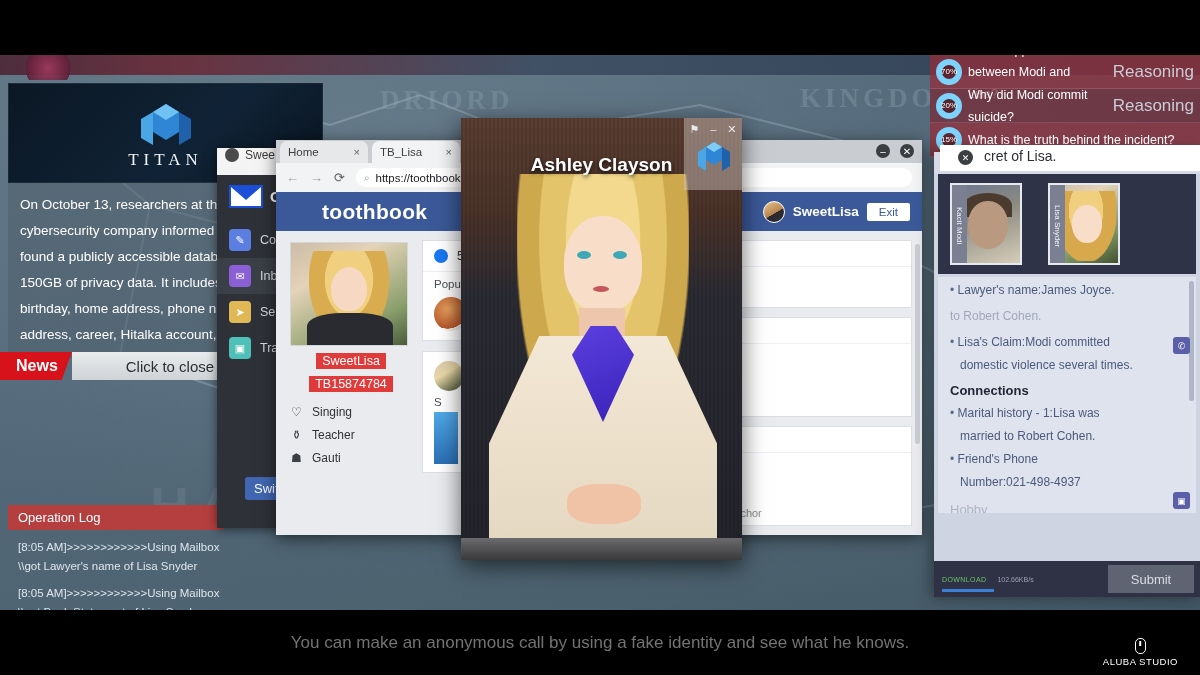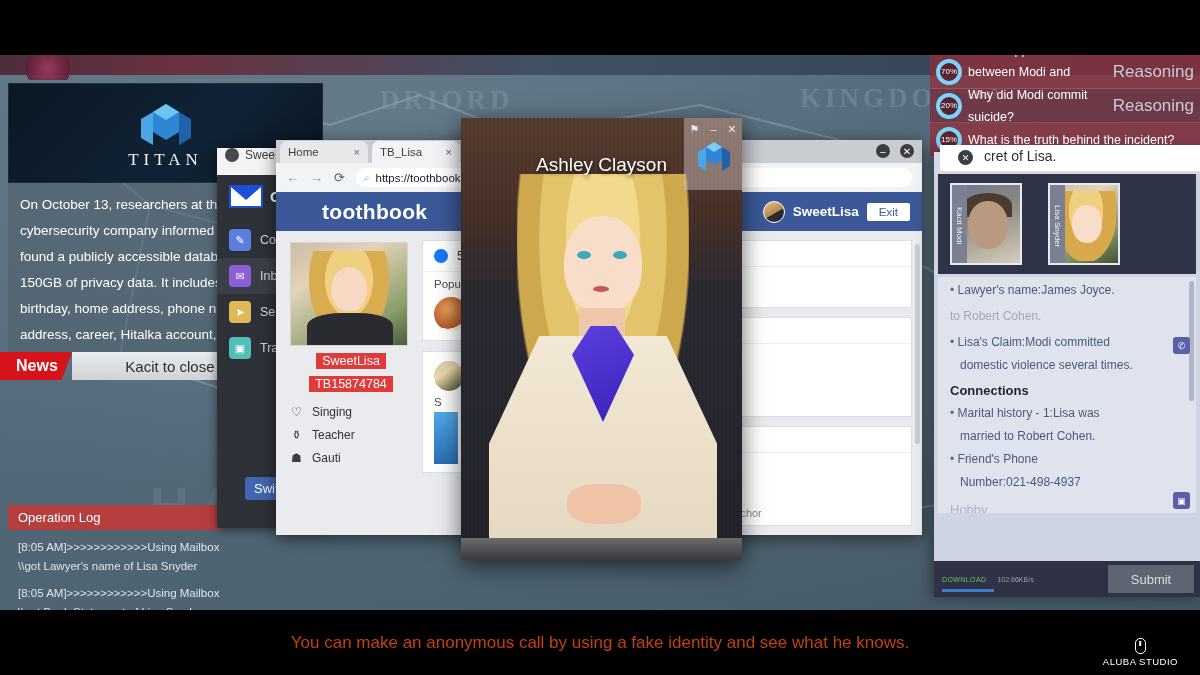--- a/index.html
+++ b/index.html
@@ -46,21 +46,21 @@
   .quiz-row {
     display:flex; align-items:center; gap:6px;
     height:34px; padding:0 6px;
     background:rgba(150,45,55,.72);
     border-bottom:1px solid rgba(255,255,255,.12);
     position:relative;
   }
   .quiz-row.alt { background:rgba(120,40,52,.72); }
   .pct {
     flex:0 0 26px; width:26px; height:26px; border-radius:50%;
-    border:4px solid #7dd3fc; color:#fff; font-size:8px;
+    border:6px solid #7dd3fc; color:#fff; font-size:8px;
     display:flex; align-items:center; justify-content:center;
     background:rgba(60,20,28,.55);
   }
   .qtext { flex:1; color:#fff; font-size:12.5px; line-height:22px; }
   .qtag { color:#c9ccd4; font-size:17px; flex:0 0 auto; padding-left:4px; }
 
   
   .titan-win {
     position:absolute; left:8px; top:83px; width:315px; height:275px;
     background:rgba(78,95,106,.55);
@@ -248,21 +248,21 @@
     background:linear-gradient(180deg,#f3e8d5,#e4d7c0);
     clip-path:polygon(22% 0, 78% 0, 100% 48%, 100% 100%, 0 100%, 0 48%);}
   .ch-tie{position:absolute;left:111px;top:208px;width:62px;height:96px;
     background:linear-gradient(160deg,#5b3fe0,#3a22b8);clip-path:polygon(30% 0,70% 0,100% 30%,50% 100%,0 30%);}
   .ch-neck{position:absolute;left:118px;top:190px;width:46px;height:34px;background:#edc6ac;}
   .ch-hands{position:absolute;left:106px;top:366px;width:74px;height:40px;border-radius:40%;background:#f0c3a6;}
   .ch-desk{position:absolute;left:0;bottom:0;width:281px;height:22px;
     background:linear-gradient(180deg,#6b6b6e,#3a3a3c);}
   .char-name {
     position:absolute; left:0; top:36px; width:281px; text-align:center;
-    color:#fff; font-size:19px; font-weight:400; text-shadow:0 2px 4px rgba(0,0,0,.8);
+    color:#fff; font-size:19px; font-weight:700; text-shadow:0 2px 4px rgba(0,0,0,.8);
   }
   .char-ctrl {
     position:absolute; right:0; top:0; width:58px; height:72px;
     background:rgba(210,200,195,.45); display:flex; align-items:flex-start;
     justify-content:space-around; padding-top:5px;
   }
   .char-ctrl span { color:#e9eaec; font-size:11px; }
   .char-blue-logo { position:absolute; right:10px; top:22px; }
 
   
@@ -313,21 +313,21 @@
     position:absolute; right:6px; bottom:4px; width:86px; height:28px;
     background:#5f6472; color:#d8dbe2; font-size:13px;
     display:flex; align-items:center; justify-content:center;
   }
 
   
   .subtitle {
     position:absolute; left:0; bottom:0; width:1200px; height:65px; background:#000;
     display:flex; align-items:center; justify-content:center;
   }
-  .sub-text { color:#c2410c; font-size:17px; }
+  .sub-text { color:#737373; font-size:17px; }
   .studio { position:absolute; right:22px; bottom:8px; text-align:center; }
   .studio-name { color:#fff; font-size:9.5px; letter-spacing:.5px; }
   .mouse-ic { width:11px;height:16px;border:1.6px solid #fff;border-radius:5px;margin:0 auto 2px;position:relative;}
   .mouse-ic:after{content:"";position:absolute;left:50%;top:2px;transform:translateX(-50%);width:1.6px;height:5px;background:#fff;}
   .topbar-black { position:absolute; left:0; top:0; width:1200px; height:55px; background:#000; }
 </style>
 </head>
 <body>
 
 <div class="stage">
@@ -378,21 +378,21 @@
       <p>On October 13, researchers at the H</p>
       <p>cybersecurity company informed th</p>
       <p>found a publicly accessible databas</p>
       <p>150GB of privacy data. It includes tr</p>
       <p>birthday, home address, phone num</p>
       <p>address, career, Hitalka account, To</p>
     </div>
   </div>
   <div class="news-bar">
     <div class="news-tag">News</div>
-    <div class="news-close">Kacit to close</div>
+    <div class="news-close">Click to close</div>
   </div>
 
   <div class="oplog">
     <div class="oplog-head">Operation Log</div>
     <div class="oplog-body">
       <div class="ln">[8:05 AM]&gt;&gt;&gt;&gt;&gt;&gt;&gt;&gt;&gt;&gt;&gt;&gt;Using Mailbox</div>
       <div class="ln">\\got Lawyer's name of Lisa Snyder</div>
       <div class="oplog-gap"></div>
       <div class="ln">[8:05 AM]&gt;&gt;&gt;&gt;&gt;&gt;&gt;&gt;&gt;&gt;&gt;&gt;Using Mailbox</div>
       <div class="ln">\\got Bank Statement of Lisa Snyder</div>

